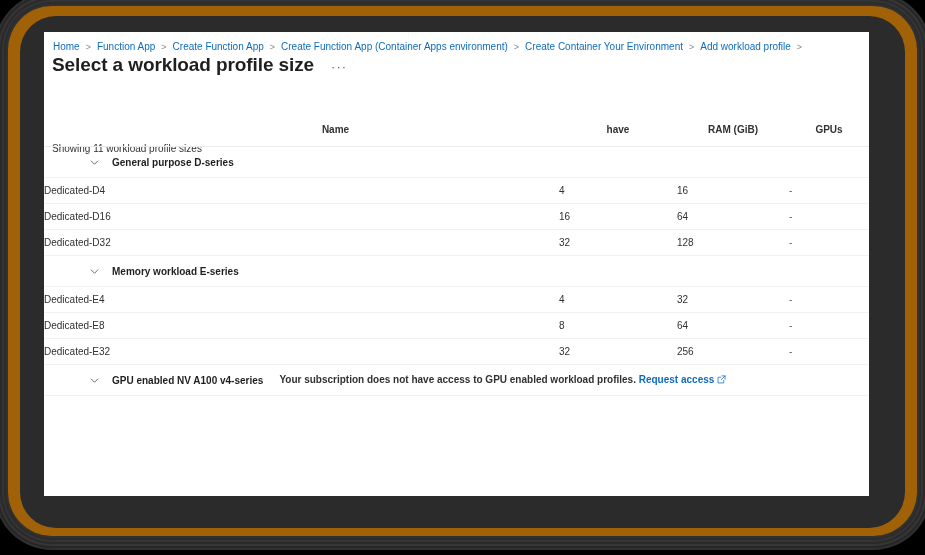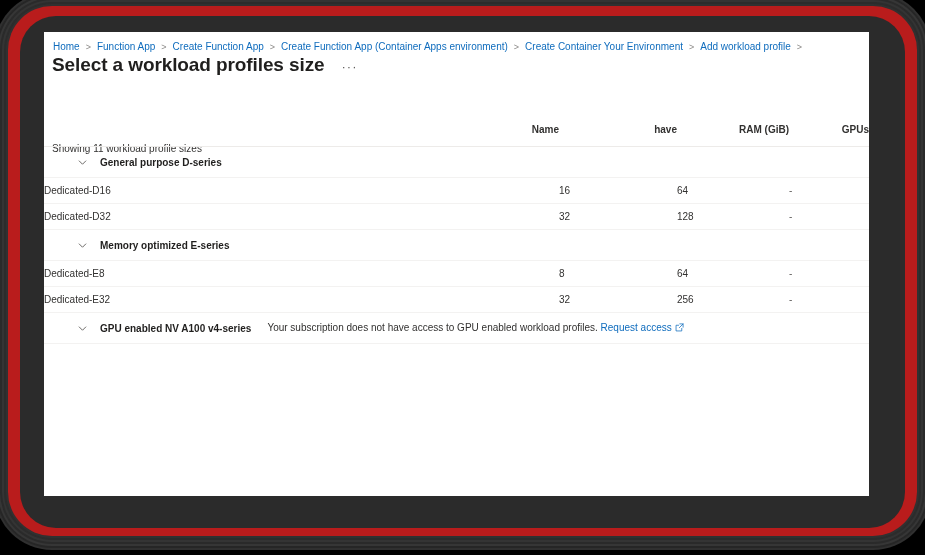--- a/index.html
+++ b/index.html
@@ -16,21 +16,21 @@
   }
 
   
   #device-frame {
     position: absolute;
     left: 8px;
     top: 6px;
     width: 909px;
     height: 530px;
     border-radius: 44px;
-    background: #b91c1c;
+    background: #a16207;
     box-shadow:
       0 0 0 2px #313131,
       0 0 0 4px #2c2c2c,
       0 0 0 6px #343434,
       0 0 0 8px #2a2a2a,
       0 0 0 10px #363636,
       0 0 0 12px #262626,
       0 0 0 14px #303030;
   }
   #device-inner-bezel {
@@ -124,21 +124,21 @@
     table-layout: fixed;
     font-size: 10px;
     color: #323130;
   }
   #profile-table col.c-name    { width: 515px; }
   #profile-table col.c-vcpu    { width: 118px; }
   #profile-table col.c-ram     { width: 112px; }
   #profile-table col.c-gpus    { width: 80px; }
 
   #profile-table thead th {
-    text-align: right;
+    text-align: center;
     font-weight: 600;
     font-size: 10px;
     color: #323130;
     padding: 0 0 11px 0;
     border-bottom: 1px solid #edebe9;
   }
   #profile-table thead th.h-name { padding-left: 68px; }
 
   #profile-table tbody td {
     padding: 7px 0;
@@ -146,41 +146,41 @@
     height: 20px;
     vertical-align: middle;
   }
 
   tr.group-row td {
     border-bottom: 1px solid #edebe9;
   }
   .group-cell {
     display: flex;
     align-items: center;
-    padding-left: 30px;
+    padding-left: 42px;
   }
   .chevron-btn {
     width: 16px;
     height: 16px;
     display: inline-flex;
     align-items: center;
     justify-content: center;
     cursor: pointer;
     flex: 0 0 auto;
   }
   .chevron-btn svg { display: block; }
   .group-label {
     font-weight: 600;
     color: #201f1e;
     margin-left: 10px;
     white-space: nowrap;
   }
   .group-note {
     margin-left: 16px;
-    font-weight: 400;
+    font-weight: 700;
     color: #323130;
     white-space: nowrap;
   }
   .group-note .note-link {
     color: #0f6cbd;
     text-decoration: none;
     cursor: pointer;
   }
   .ext-link-icon {
     display: inline-block;
@@ -210,21 +210,21 @@
         <span class="crumb-sep">&gt;</span>
         <a class="crumb-link">Create Function App (Container Apps environment)</a>
         <span class="crumb-sep">&gt;</span>
         <a class="crumb-link">Create Container Your Environment</a>
         <span class="crumb-sep">&gt;</span>
         <a class="crumb-link">Add workload profile</a>
         <span class="crumb-sep">&gt;</span>
       </nav>
 
     <div id="title-row">
-      <div id="page-title">Select a workload profiles size</div>
+      <div id="page-title">Select a workload profile size</div>
       <div id="title-more-button">···</div>
     </div>
 
     <div id="showing-count">Showing 11 workload profile sizes</div>
 
     <table id="profile-table">
       <colgroup>
         <col class="c-name">
           <col class="c-vcpu">
           <col class="c-ram">
@@ -245,42 +245,54 @@
                 <span class="chevron-btn">
                   <svg width="11" height="11" viewBox="0 0 12 12" fill="none" aria-hidden="true">
                     <path d="M2.4 4.3 L6 7.9 L9.6 4.3" stroke="#605e5c" stroke-width="1" stroke-linecap="round" stroke-linejoin="round" fill="none"></path>
                   </svg>
                 </span>
                 <span class="group-label">General purpose D-series</span>
               </div>
             </td>
           </tr>
           <tr class="item-row">
+            <td class="cell-name">Dedicated-D4</td>
+            <td class="cell-num">4</td>
+            <td class="cell-num">16</td>
+            <td class="cell-gpus">-</td>
+          </tr>
+          <tr class="item-row">
             <td class="cell-name">Dedicated-D16</td>
             <td class="cell-num">16</td>
             <td class="cell-num">64</td>
             <td class="cell-gpus">-</td>
           </tr>
           <tr class="item-row">
             <td class="cell-name">Dedicated-D32</td>
             <td class="cell-num">32</td>
             <td class="cell-num">128</td>
             <td class="cell-gpus">-</td>
           </tr>
           <tr class="group-row">
             <td colspan="4">
               <div class="group-cell">
                 <span class="chevron-btn">
                   <svg width="11" height="11" viewBox="0 0 12 12" fill="none" aria-hidden="true">
                     <path d="M2.4 4.3 L6 7.9 L9.6 4.3" stroke="#605e5c" stroke-width="1" stroke-linecap="round" stroke-linejoin="round" fill="none"></path>
                   </svg>
                 </span>
-                <span class="group-label">Memory optimized E-series</span>
+                <span class="group-label">Memory workload E-series</span>
               </div>
             </td>
+          </tr>
+          <tr class="item-row">
+            <td class="cell-name">Dedicated-E4</td>
+            <td class="cell-num">4</td>
+            <td class="cell-num">32</td>
+            <td class="cell-gpus">-</td>
           </tr>
           <tr class="item-row">
             <td class="cell-name">Dedicated-E8</td>
             <td class="cell-num">8</td>
             <td class="cell-num">64</td>
             <td class="cell-gpus">-</td>
           </tr>
           <tr class="item-row">
             <td class="cell-name">Dedicated-E32</td>
             <td class="cell-num">32</td>

